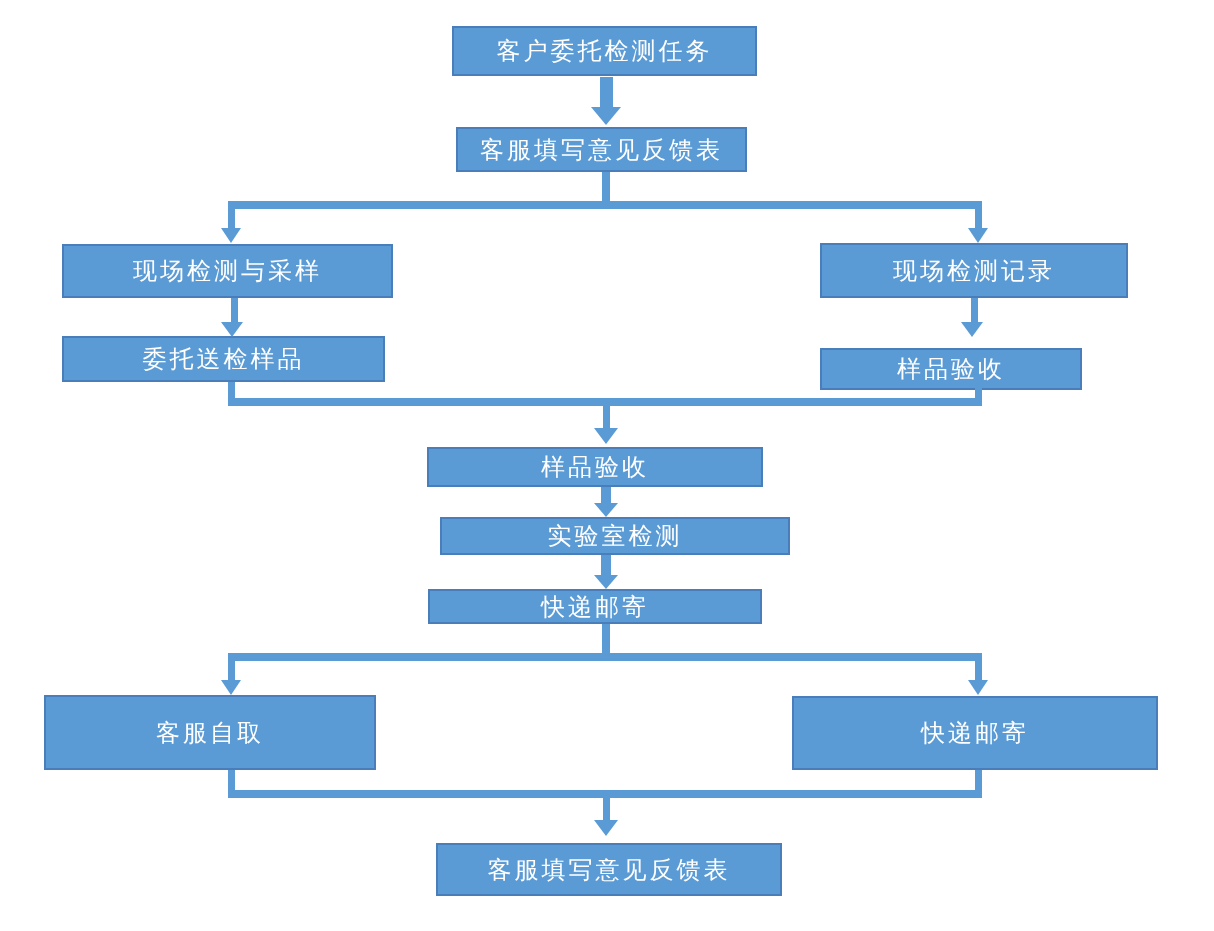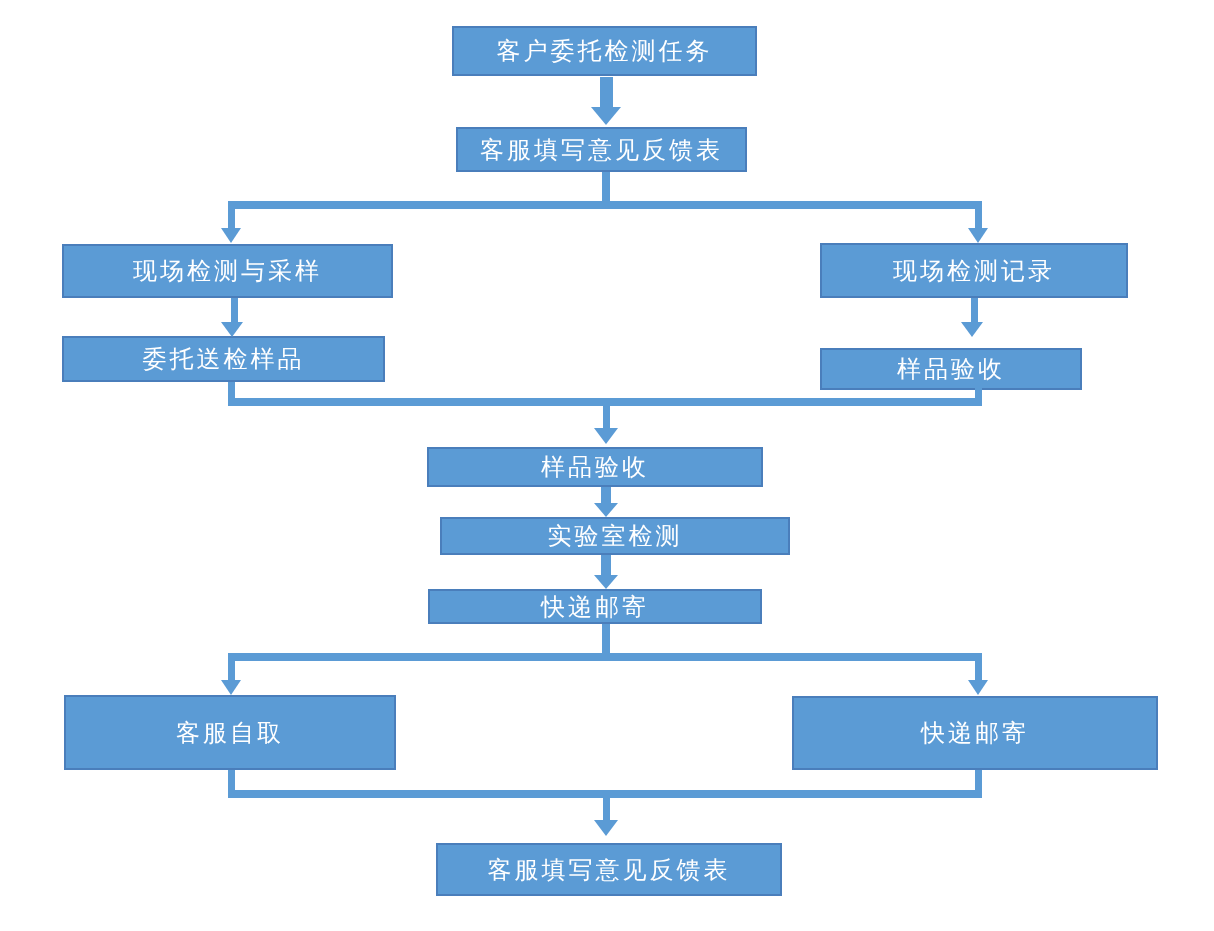--- a/index.html
+++ b/index.html
@@ -70,21 +70,21 @@
   </div>
 
   <div class="node" style="left:440px;top:517px;width:350px;height:38px">
     <span>实验室检测</span>
   </div>
 
   <div class="node" style="left:428px;top:589px;width:334px;height:35px">
     <span>快递邮寄</span>
   </div>
 
-  <div class="node" style="left:64px;top:695px;width:332px;height:75px">
+  <div class="node" style="left:44px;top:695px;width:332px;height:75px">
     <span>客服自取</span>
   </div>
 
   <div class="node" style="left:792px;top:696px;width:366px;height:74px">
     <span>快递邮寄</span>
   </div>
 
   <div class="node" style="left:436px;top:843px;width:346px;height:53px">
     <span>客服填写意见反馈表</span>
   </div>

